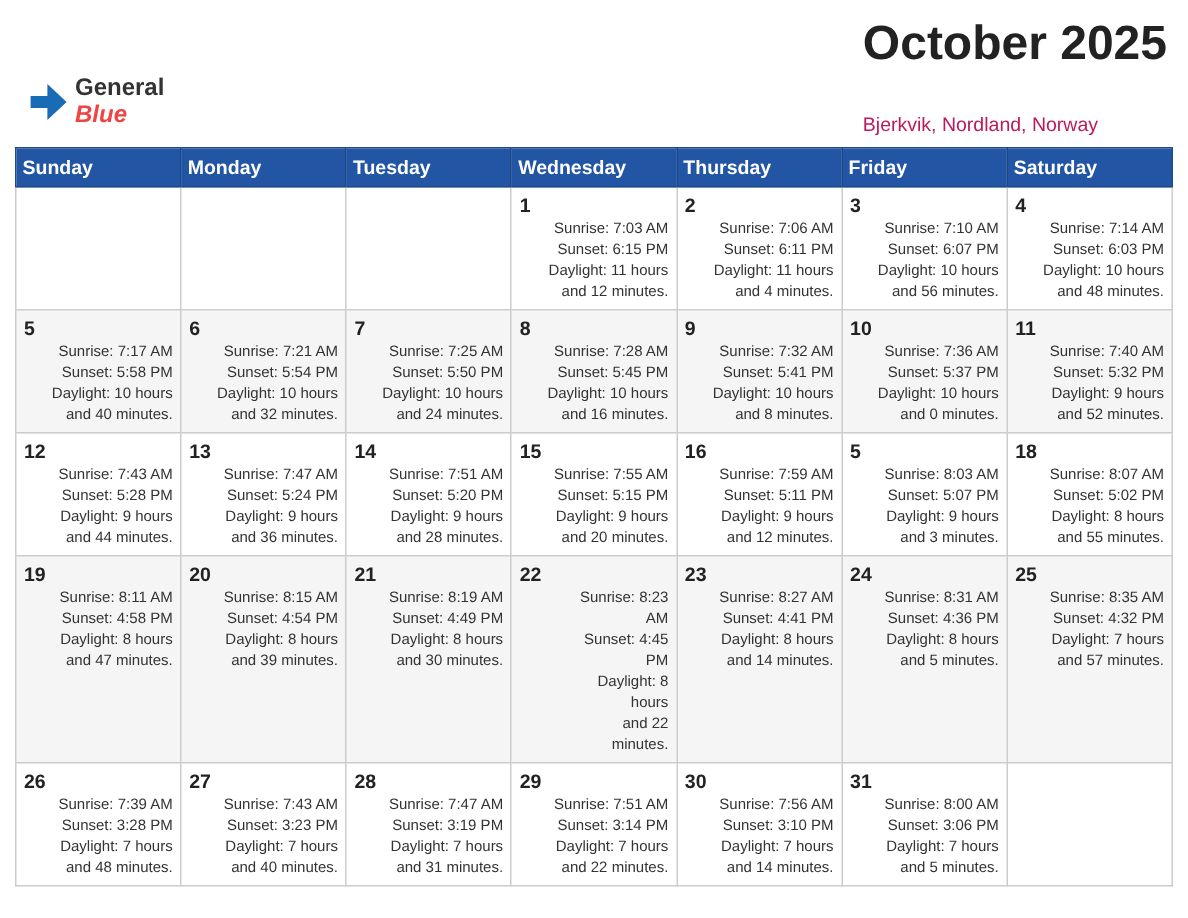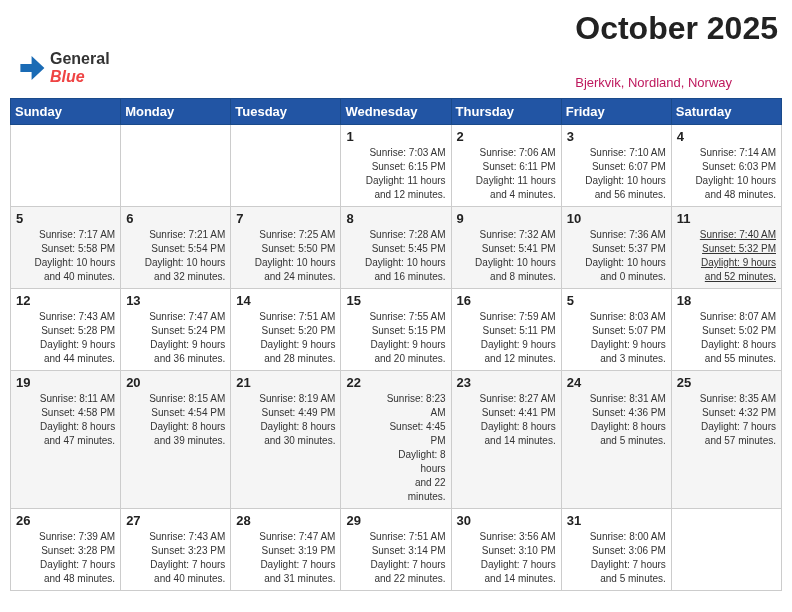--- a/index.html
+++ b/index.html
@@ -198,21 +198,21 @@
         </td>
         <td>
           <span class="day-number">10</span>
           <div class="day-info" style="white-space: pre-line;">Sunrise: 7:36 AM
 Sunset: 5:37 PM
 Daylight: 10 hours
 and 0 minutes.</div>
         </td>
         <td>
           <span class="day-number">11</span>
-          <div class="day-info" style="white-space: pre-line; text-decoration: underline;">Sunrise: 7:40 AM
+          <div class="day-info" style="white-space: pre-line;">Sunrise: 7:40 AM
 Sunset: 5:32 PM
 Daylight: 9 hours
 and 52 minutes.</div>
         </td>
       </tr>
       <tr>
         <td>
           <span class="day-number">12</span>
           <div class="day-info" style="white-space: pre-line;">Sunrise: 7:43 AM
 Sunset: 5:28 PM
@@ -337,21 +337,21 @@
         </td>
         <td>
           <span class="day-number">29</span>
           <div class="day-info" style="white-space: pre-line;">Sunrise: 7:51 AM
 Sunset: 3:14 PM
 Daylight: 7 hours
 and 22 minutes.</div>
         </td>
         <td>
           <span class="day-number">30</span>
-          <div class="day-info" style="white-space: pre-line;">Sunrise: 3:56 AM
+          <div class="day-info" style="white-space: pre-line;">Sunrise: 7:56 AM
 Sunset: 3:10 PM
 Daylight: 7 hours
 and 14 minutes.</div>
         </td>
         <td>
           <span class="day-number">31</span>
           <div class="day-info" style="white-space: pre-line;">Sunrise: 8:00 AM
 Sunset: 3:06 PM
 Daylight: 7 hours
 and 5 minutes.</div>

